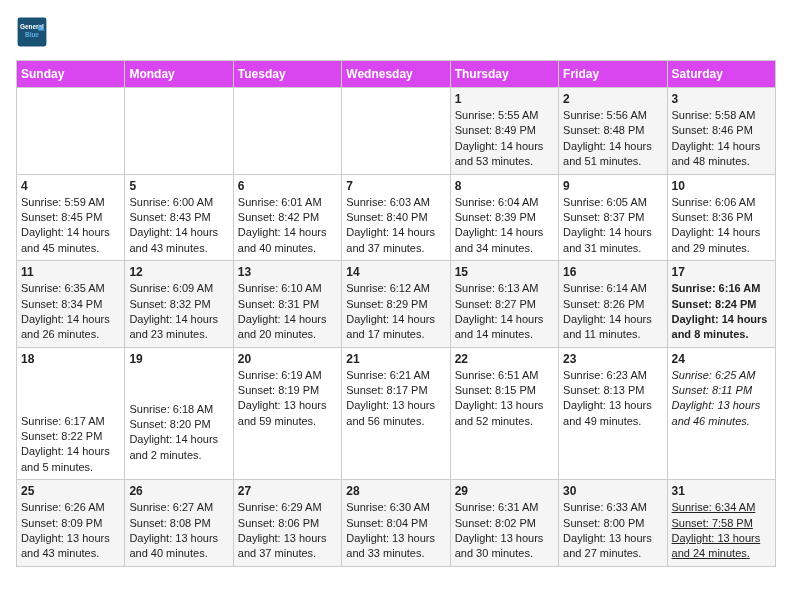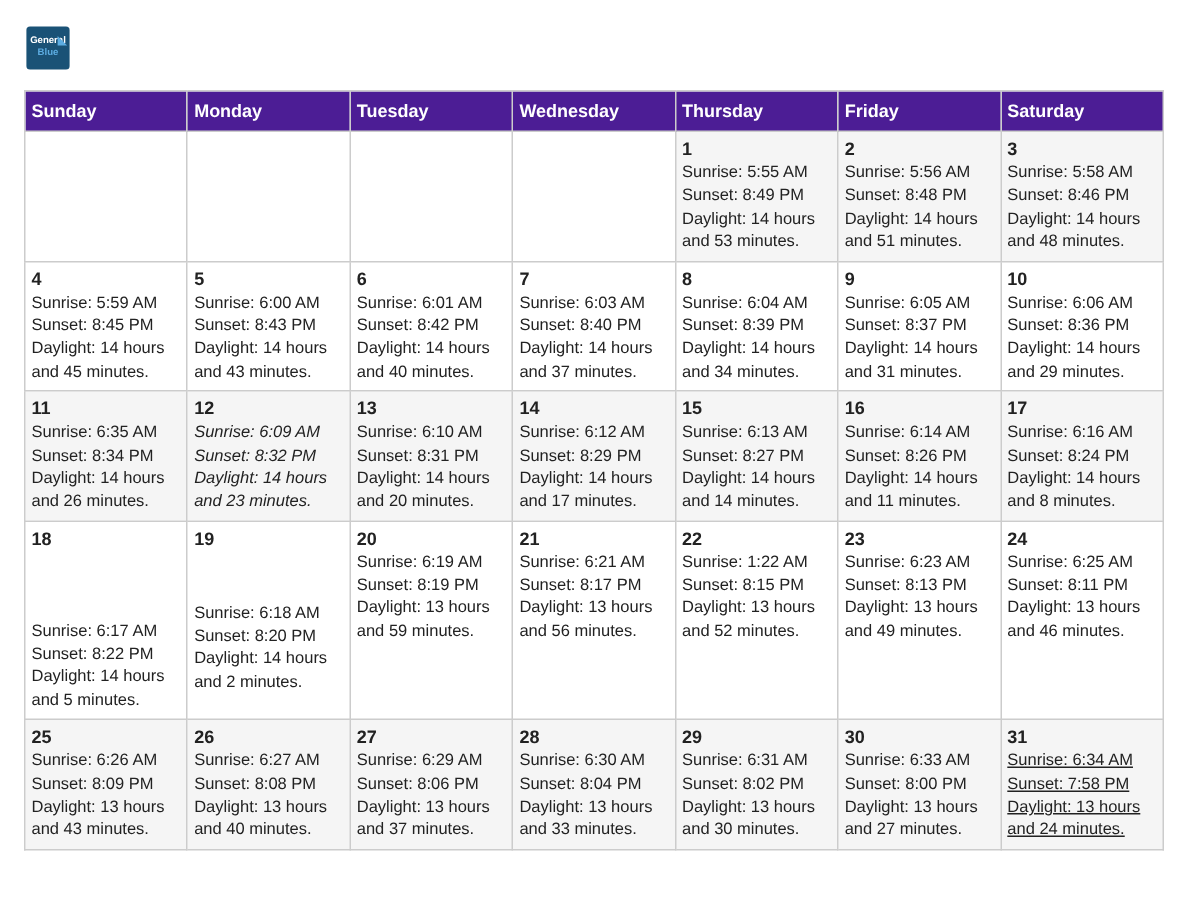--- a/index.html
+++ b/index.html
@@ -42,21 +42,21 @@
     .subtitle {
       font-size: 14px;
       color: #555;
     }
     table {
       width: 100%;
       border-collapse: collapse;
       font-size: 10px;
     }
     thead tr th {
-      background-color: #4c1d95;
+      background-color: #d946ef;
       color: #fff;
       font-weight: bold;
       font-size: 12px;
       padding: 6px 4px;
       text-align: left;
       border: 1px solid #ccc;
     }
     tbody tr td {
       border: 1px solid #ccc;
       vertical-align: top;
@@ -200,21 +200,21 @@
       <tr>
         <td>
           <span class="day-num">11</span>
           <div class="day-info" style="white-space: pre-line;">Sunrise: 6:35 AM
 Sunset: 8:34 PM
 Daylight: 14 hours
 and 26 minutes.</div>
         </td>
         <td>
           <span class="day-num">12</span>
-          <div class="day-info" style="white-space: pre-line; font-style: italic;">Sunrise: 6:09 AM
+          <div class="day-info" style="white-space: pre-line;">Sunrise: 6:09 AM
 Sunset: 8:32 PM
 Daylight: 14 hours
 and 23 minutes.</div>
         </td>
         <td>
           <span class="day-num">13</span>
           <div class="day-info" style="white-space: pre-line;">Sunrise: 6:10 AM
 Sunset: 8:31 PM
 Daylight: 14 hours
 and 20 minutes.</div>
@@ -235,21 +235,21 @@
         </td>
         <td>
           <span class="day-num">16</span>
           <div class="day-info" style="white-space: pre-line;">Sunrise: 6:14 AM
 Sunset: 8:26 PM
 Daylight: 14 hours
 and 11 minutes.</div>
         </td>
         <td>
           <span class="day-num">17</span>
-          <div class="day-info" style="white-space: pre-line;">Sunrise: 6:16 AM
+          <div class="day-info" style="white-space: pre-line; font-weight: bold;">Sunrise: 6:16 AM
 Sunset: 8:24 PM
 Daylight: 14 hours
 and 8 minutes.</div>
         </td>
       </tr>
       <tr>
         <td>
           <span class="day-num">18</span>
           <div class="day-info" style="white-space: pre-line; margin-top: 48px;">Sunrise: 6:17 AM
 Sunset: 8:22 PM
@@ -272,35 +272,35 @@
         </td>
         <td>
           <span class="day-num">21</span>
           <div class="day-info" style="white-space: pre-line;">Sunrise: 6:21 AM
 Sunset: 8:17 PM
 Daylight: 13 hours
 and 56 minutes.</div>
         </td>
         <td>
           <span class="day-num">22</span>
-          <div class="day-info" style="white-space: pre-line;">Sunrise: 1:22 AM
+          <div class="day-info" style="white-space: pre-line;">Sunrise: 6:51 AM
 Sunset: 8:15 PM
 Daylight: 13 hours
 and 52 minutes.</div>
         </td>
         <td>
           <span class="day-num">23</span>
           <div class="day-info" style="white-space: pre-line;">Sunrise: 6:23 AM
 Sunset: 8:13 PM
 Daylight: 13 hours
 and 49 minutes.</div>
         </td>
         <td>
           <span class="day-num">24</span>
-          <div class="day-info" style="white-space: pre-line;">Sunrise: 6:25 AM
+          <div class="day-info" style="white-space: pre-line; font-style: italic;">Sunrise: 6:25 AM
 Sunset: 8:11 PM
 Daylight: 13 hours
 and 46 minutes.</div>
         </td>
       </tr>
       <tr>
         <td>
           <span class="day-num">25</span>
           <div class="day-info" style="white-space: pre-line;">Sunrise: 6:26 AM
 Sunset: 8:09 PM

